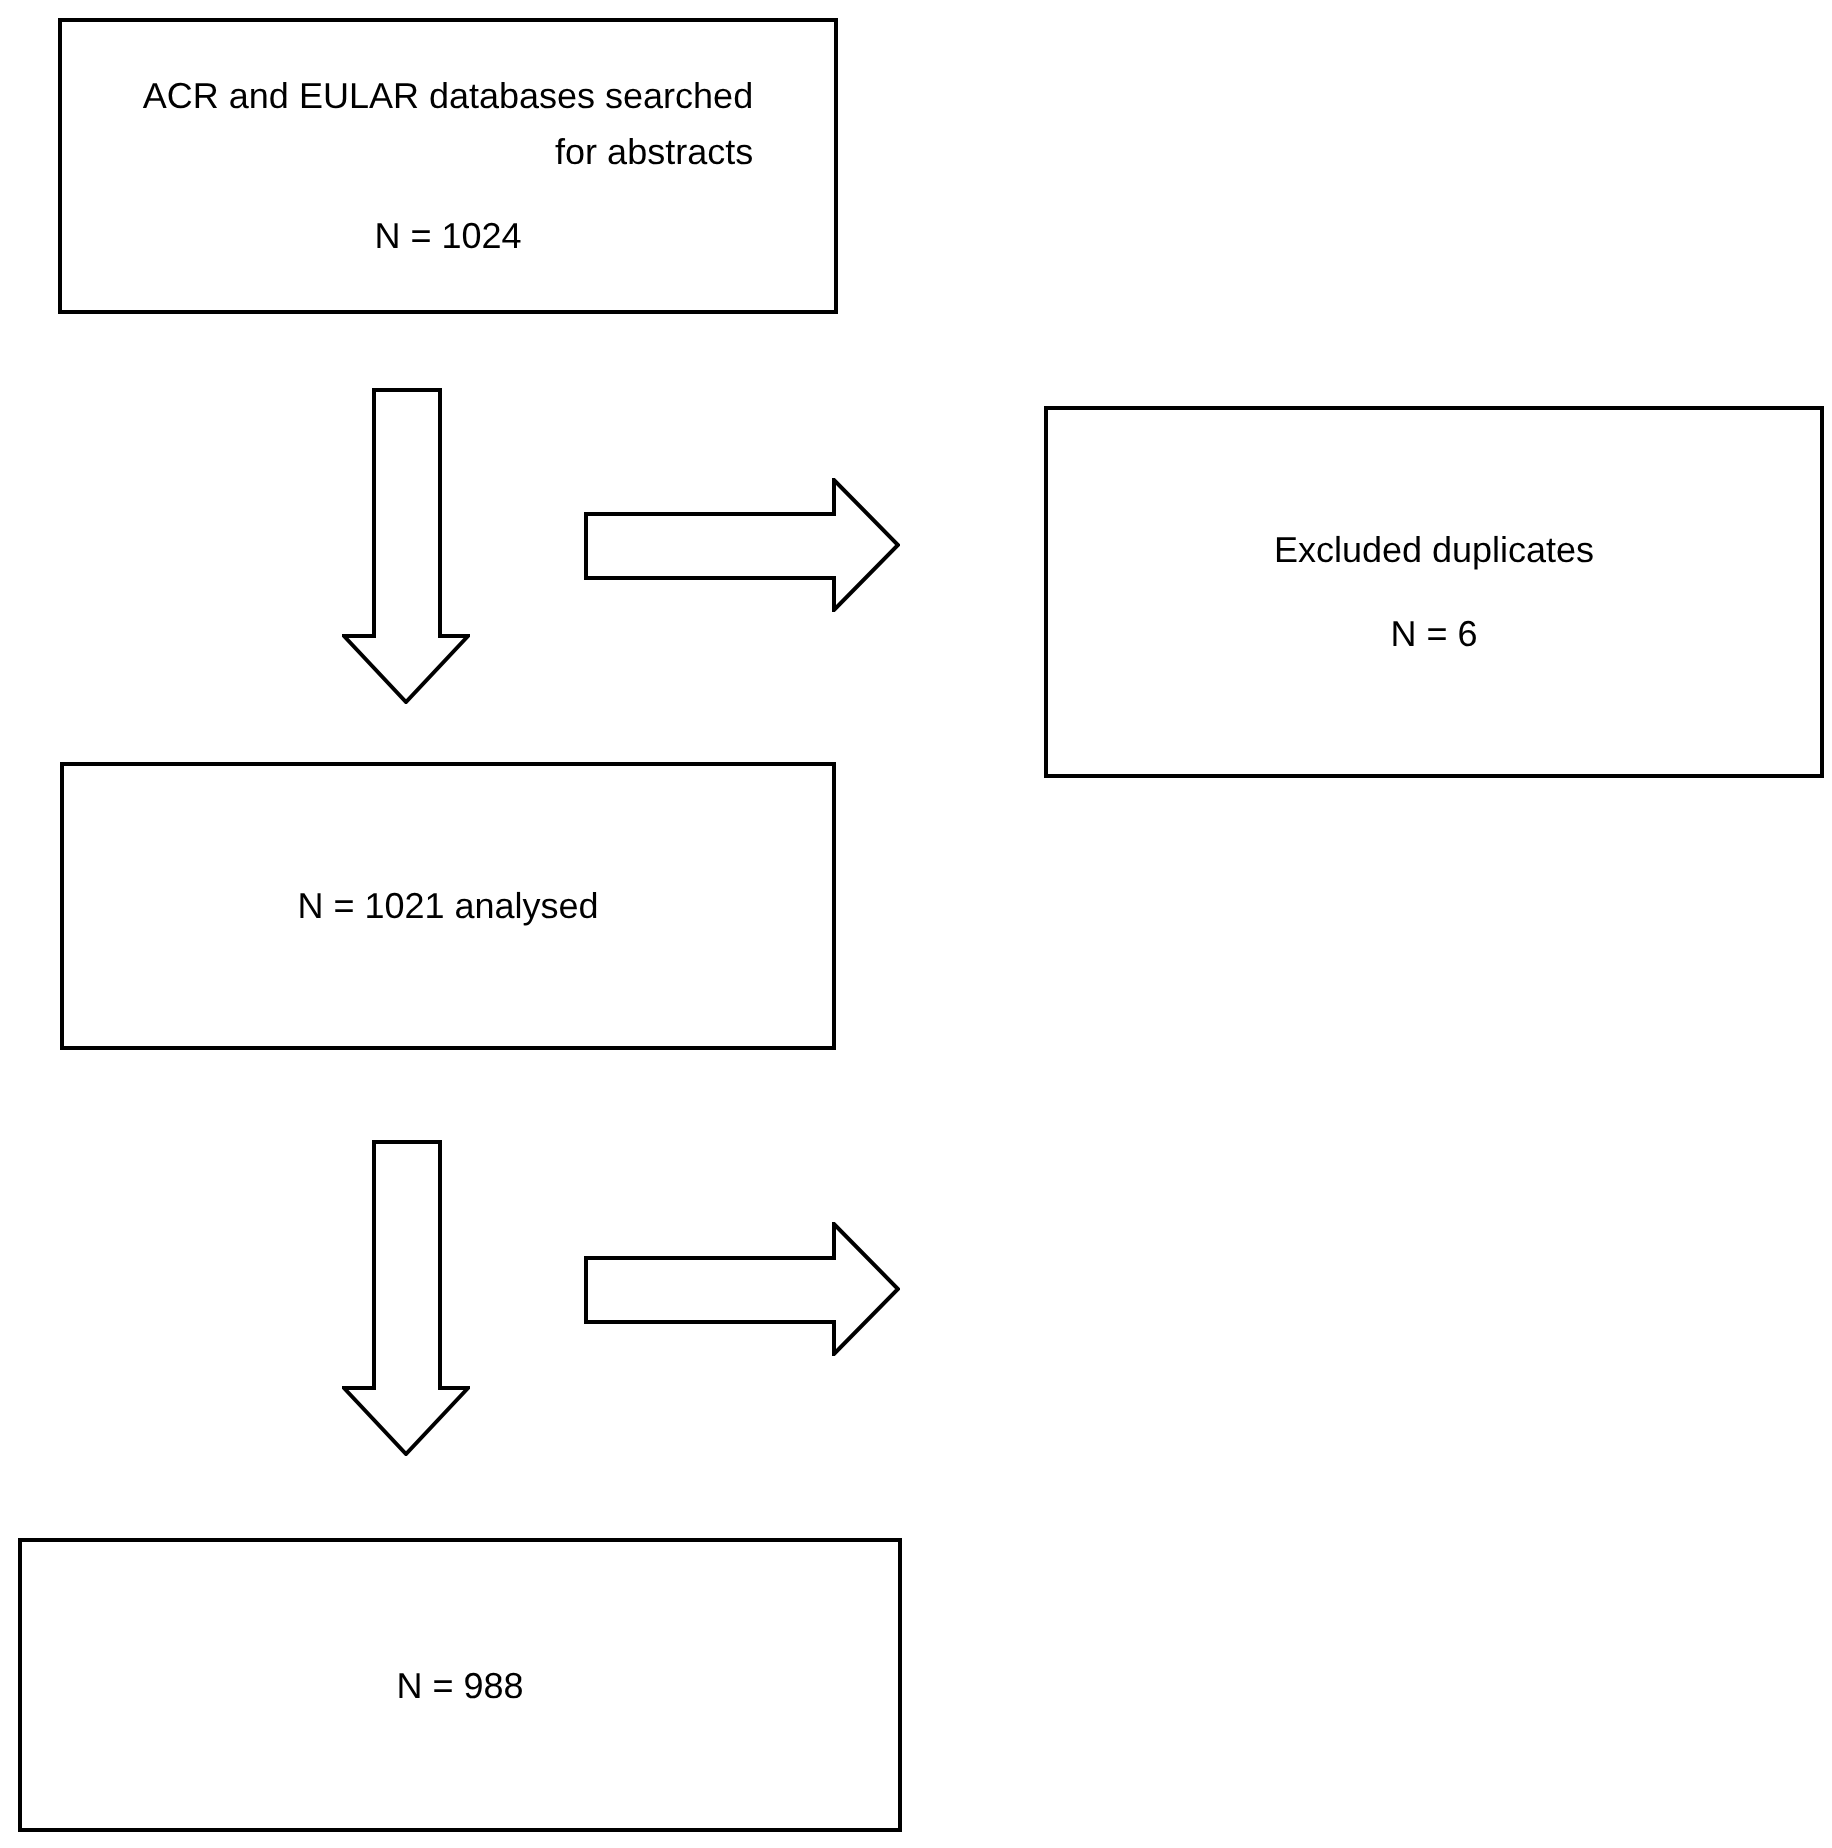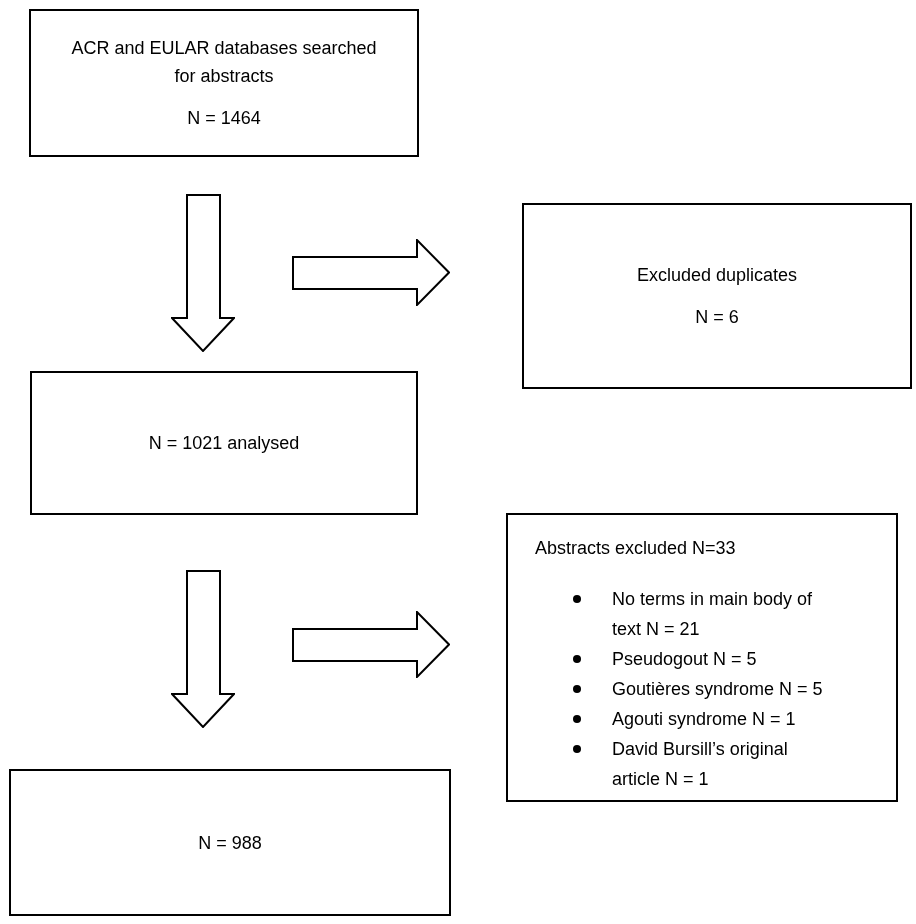--- a/index.html
+++ b/index.html
@@ -22,28 +22,28 @@
     border: 2px solid #000000;
     background: #ffffff;
     font-size: 18px;
     line-height: 28px;
   }
   .flowbox.centered {
     display: flex;
     flex-direction: column;
     align-items: center;
     justify-content: center;
-    text-align: center;
+    text-align: right;
   }
   .preline { white-space: pre-line; }
   .n-line { margin-top: 14px; }
 
   .box-searched   { left: 29px;  top: 9px;   width: 390px; height: 148px; }
   .box-duplicates { left: 522px; top: 203px; width: 390px; height: 186px; }
-  .box-analysed   { left: 30px;  top: 371px; width: 388px; height: 144px; }
+  .box-analysed   { left: 30px;  top: 381px; width: 388px; height: 144px; }
   .box-abstracts  { left: 506px; top: 513px; width: 392px; height: 289px;
                     padding: 19px 20px 0 27px; }
   .box-final      { left: 9px;   top: 769px; width: 442px; height: 147px; }
 
   .abstracts-title { margin: 0; }
   .abstracts-list {
     list-style: none;
     margin: 22px 0 0 0;
     padding: 0;
   }
@@ -72,21 +72,21 @@
   .arrow-right-2 { left: 292px; top: 611px; }
 </style>
 </head>
 <body>
 
 <div class="canvas">
 
   <div class="flowbox centered box-searched">
     <div class="preline">ACR and EULAR databases searched
 for abstracts</div>
-    <div class="n-line">N = 1464</div>
+    <div class="n-line">N = 1024</div>
   </div>
 
   <div class="arrow arrow-down-1">
     <svg width="64" height="158" viewBox="0 0 64 158">
       <polygon points="16,1 49,1 49,124 63,124 32,157 1,124 16,124" fill="#ffffff" stroke="#000000" stroke-width="2" stroke-linejoin="miter"></polygon>
     </svg>
   </div>
 
   <div class="arrow arrow-right-1">
     <svg width="158" height="67" viewBox="0 0 158 67">
@@ -108,30 +108,18 @@
       <polygon points="16,1 49,1 49,124 63,124 32,157 1,124 16,124" fill="#ffffff" stroke="#000000" stroke-width="2" stroke-linejoin="miter"></polygon>
     </svg>
   </div>
 
   <div class="arrow arrow-right-2">
     <svg width="158" height="67" viewBox="0 0 158 67">
       <polygon points="1,18 125,18 125,1 157,33.5 125,66 125,50 1,50" fill="#ffffff" stroke="#000000" stroke-width="2" stroke-linejoin="miter"></polygon>
     </svg>
   </div>
 
-  <div class="flowbox box-abstracts">
-    <p class="abstracts-title">Abstracts excluded N=33</p>
-    <ul class="abstracts-list">
-      <li>No terms in main body of
-text N = 21</li>
-      <li>Pseudogout N = 5</li>
-      <li>Goutières syndrome N = 5</li>
-      <li>Agouti syndrome N = 1</li>
-      <li>David Bursill’s original
-article N = 1</li>
-    </ul>
-  </div>
 
   <div class="flowbox centered box-final">
     <div>N = 988</div>
   </div>
 
 </div>
 
 </body></html>

